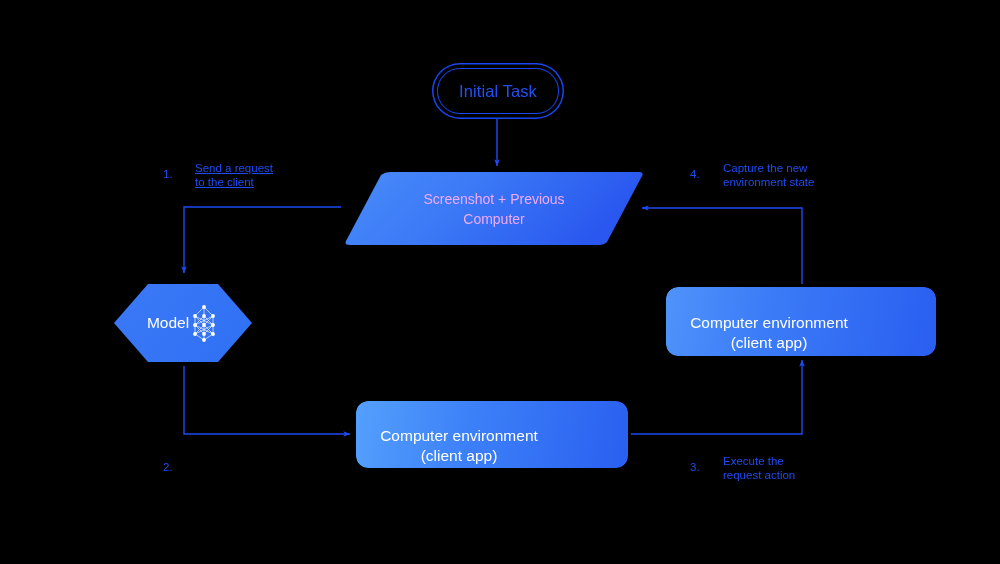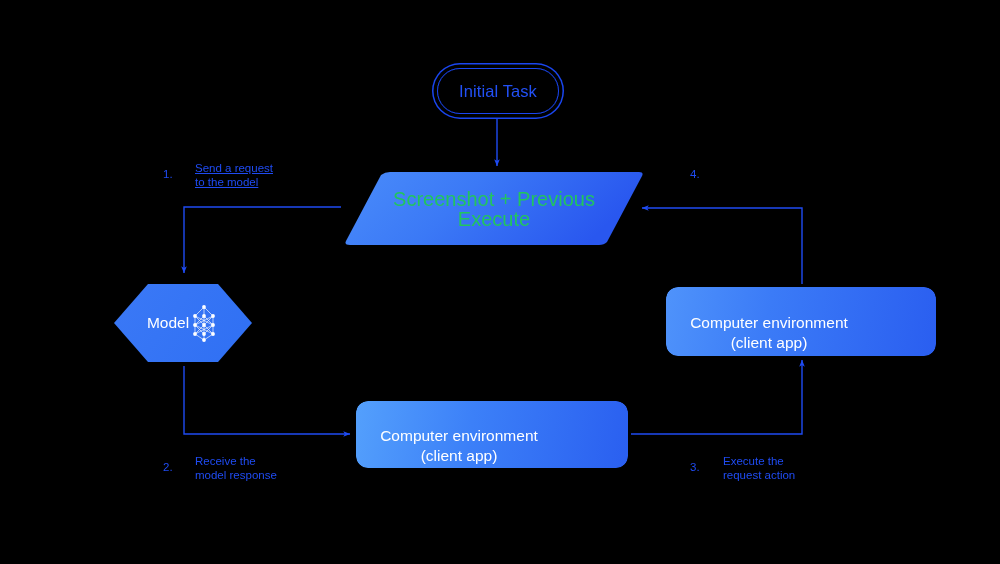--- a/index.html
+++ b/index.html
@@ -64,22 +64,22 @@
     position: absolute;
     inset: 0;
   }
   .parallelogram .para-text {
     position: absolute;
     inset: 0;
     display: flex;
     flex-direction: column;
     align-items: center;
     justify-content: center;
-    color: #22c55e;
-    font-size: 20px;
+    color: #f0abfc;
+    font-size: 14px;
     line-height: 20px;
     text-align: center;
     pointer-events: none;
   }
   
   .model-hex {
     position: absolute;
     left: 113px;
     top: 283px;
     width: 140px;
@@ -193,21 +193,21 @@
   <div class="initial-task">
     <span class="initial-task-label">Initial Task</span>
   </div>
 
   <div class="parallelogram">
     <svg class="para-shape" viewBox="0 0 302 75" preserveAspectRatio="none">
       <path d="M38,4 Q42,1 47,1 L296,1 Q301,1 299,5 L264,71 Q261,74 256,74 L7,74 Q1,74 3,70 Z" fill="url(#paraGrad)"></path>
     </svg>
     <div class="para-text">
       <span>Screenshot + Previous</span>
-      <span>Execute</span>
+      <span>Computer</span>
     </div>
   </div>
 
   <div class="model-hex">
     <svg class="hex-shape" viewBox="0 0 140 80" preserveAspectRatio="none">
       <path d="M35,1 L105,1 L139,40 L105,79 L35,79 L1,40 Z" fill="url(#hexGrad)"></path>
     </svg>
     <div class="hex-content">
       <span class="hex-label">Model</span>
       <svg width="30" height="40" viewBox="0 0 30 40">
@@ -252,30 +252,30 @@
     <div class="card-label">
       <div>Computer environment</div>
       <div>(client app)</div>
     </div>
 
   </div>
 
   <span class="step-num step-1-num">1.</span>
   <div class="step step-1-text">
     <div>Send a request</div>
-    <div>to the model</div>
+    <div>to the client</div>
   </div>
 
   <span class="step-num step-2-num">2.</span>
-  <div class="step step-2-text">
-    <div>Receive the</div>
-    <div>model response</div>
-  </div>
 
   <span class="step-num step-3-num">3.</span>
   <div class="step step-3-text">
     <div>Execute the</div>
     <div>request action</div>
   </div>
 
   <span class="step-num step-4-num">4.</span>
+  <div class="step step-4-text">
+    <div>Capture the new</div>
+    <div>environment state</div>
+  </div>
 
 </div>
 
 </body></html>

